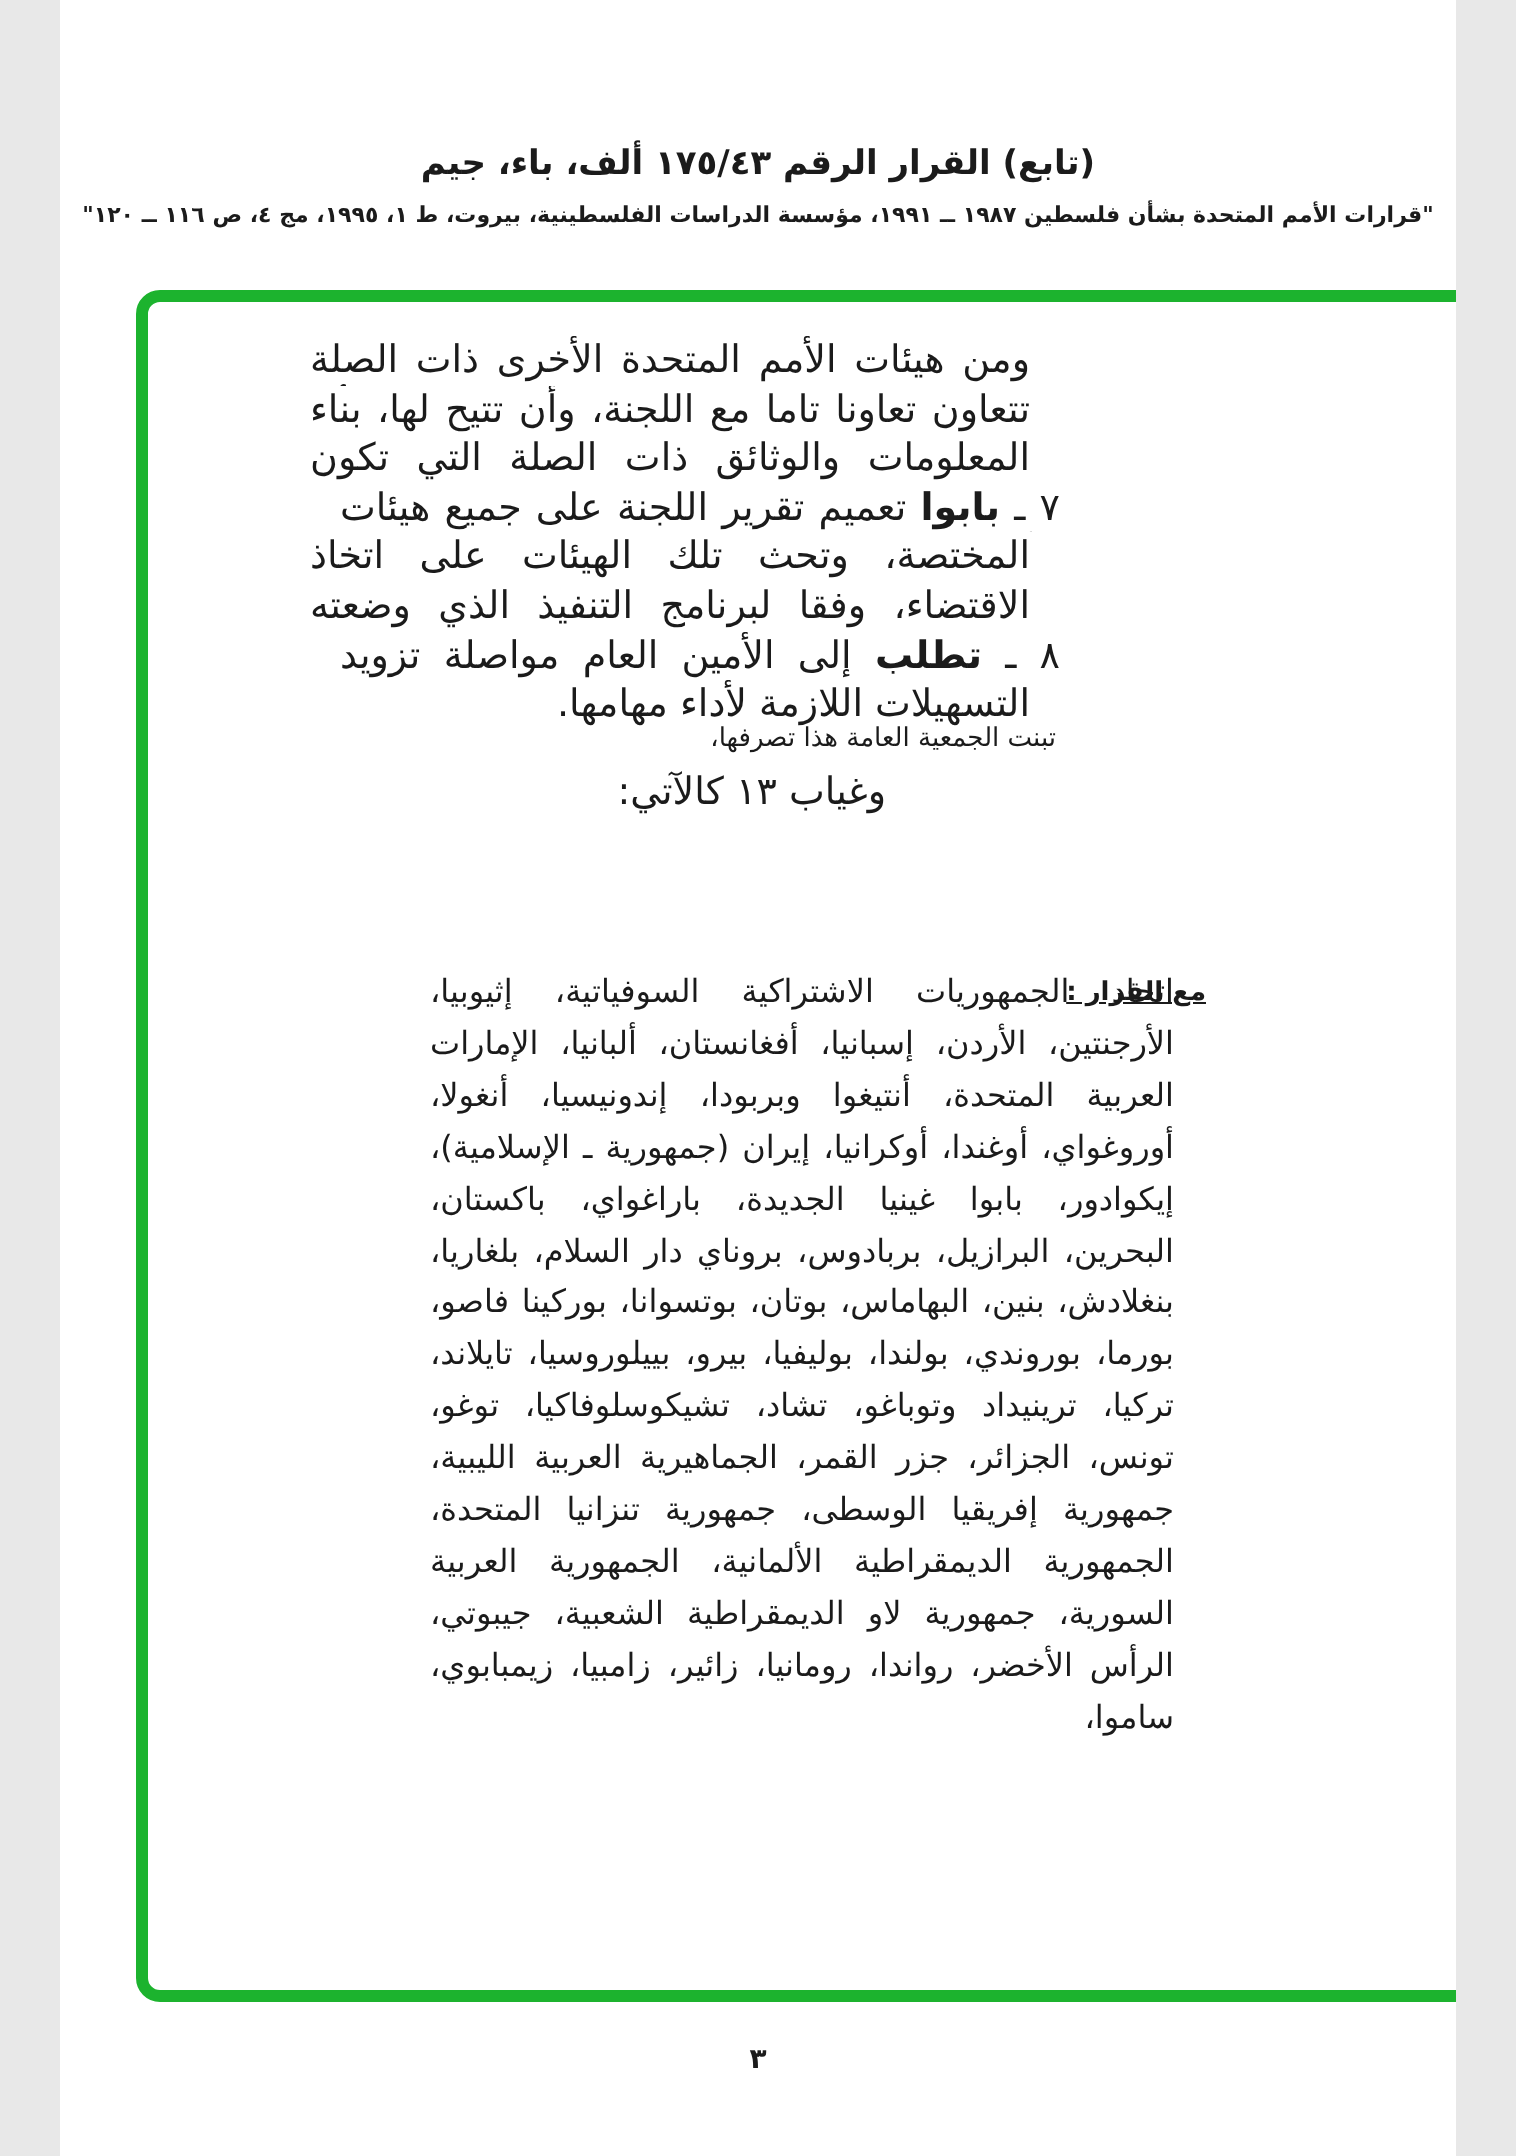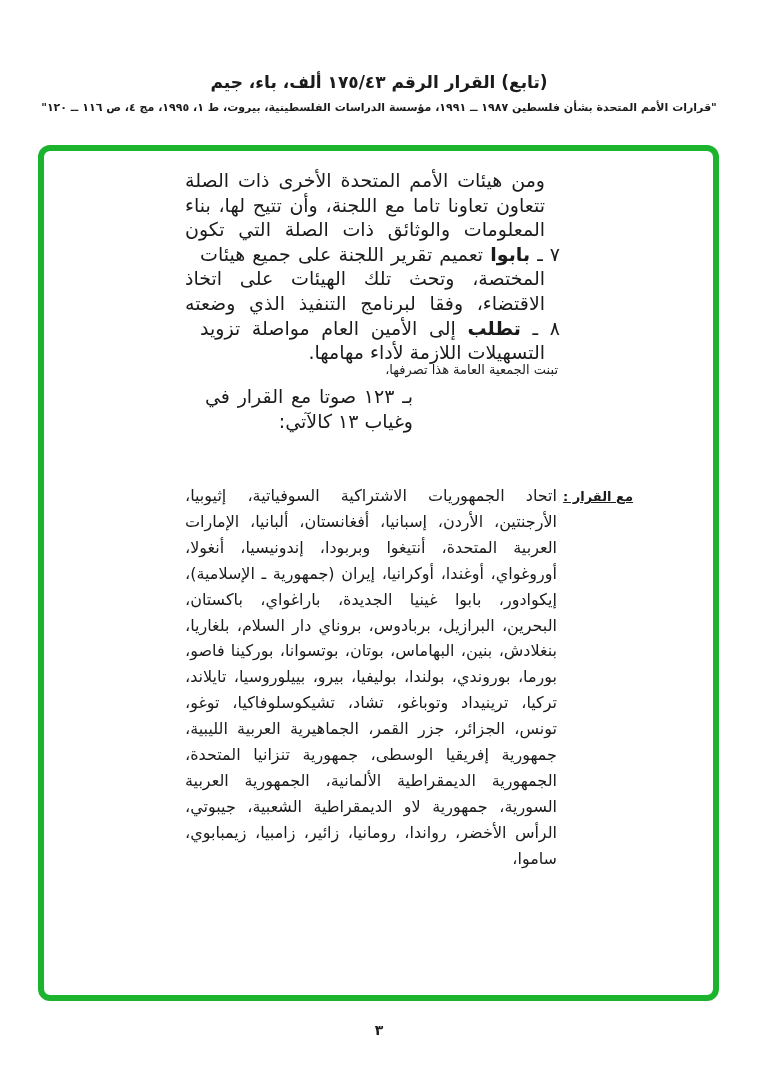--- a/index.html
+++ b/index.html
@@ -1,17 +1,17 @@
 <!DOCTYPE html>
 <html lang="ar"><head>
 <meta charset="utf-8">
 <style>
   html,body{margin:0;padding:0;background:#e8e8e8;}
   .page{
-    position:relative;width:758px;height:1078px;margin:0 auto;
+    position:relative;width:698px;height:1078px;margin:0 auto;
     background:#ffffff;overflow:hidden;
     font-family:"DejaVu Sans",sans-serif;color:#1b1b1b;
   }
   
   .hdr-title{
     position:absolute;top:72px;left:0;right:0;
     text-align:center;direction:rtl;
     font-size:17px;font-weight:bold;letter-spacing:0;
   }
   .hdr-cite{
@@ -75,21 +75,20 @@
       <span>٨ ـ</span>
       <span class="b">تطلب</span>
       <span>إلى الأمين العام مواصلة تزويد اللجنة وفقا</span>
     </div>
     <div class="ln r">التسهيلات اللازمة لأداء مهامها.</div>
   </div>
 
   <div class="adopt-line">تبنت الجمعية العامة هذا تصرفها،</div>
 
   <div class="blk narrow-blk">
-    <div class="ln j">بـ ١٢٣ صوتا مع القرار في</div>
     <div class="ln r last">وغياب ١٣ كالآتي:</div>
   </div>
 
   <div class="vote-label">مع القرار :</div>
 
   <div class="vote-list">اتحاد الجمهوريات الاشتراكية السوفياتية، إثيوبيا، الأرجنتين، الأردن، إسبانيا، أفغانستان، ألبانيا، الإمارات العربية المتحدة، أنتيغوا وبربودا، إندونيسيا، أنغولا، أوروغواي، أوغندا، أوكرانيا، إيران (جمهورية ـ الإسلامية)، إيكوادور، بابوا غينيا الجديدة، باراغواي، باكستان، البحرين، البرازيل، بربادوس، بروناي دار السلام، بلغاريا، بنغلادش، بنين، البهاماس، بوتان، بوتسوانا، بوركينا فاصو، بورما، بوروندي، بولندا، بوليفيا، بيرو، بييلوروسيا، تايلاند، تركيا، ترينيداد وتوباغو، تشاد، تشيكوسلوفاكيا، توغو، تونس، الجزائر، جزر القمر، الجماهيرية العربية الليبية، جمهورية إفريقيا الوسطى، جمهورية تنزانيا المتحدة، الجمهورية الديمقراطية الألمانية، الجمهورية العربية السورية، جمهورية لاو الديمقراطية الشعبية، جيبوتي، الرأس الأخضر، رواندا، رومانيا، زائير، زامبيا، زيمبابوي، ساموا،</div>
 
   <div class="pageno">٣</div>
 
 </div>

